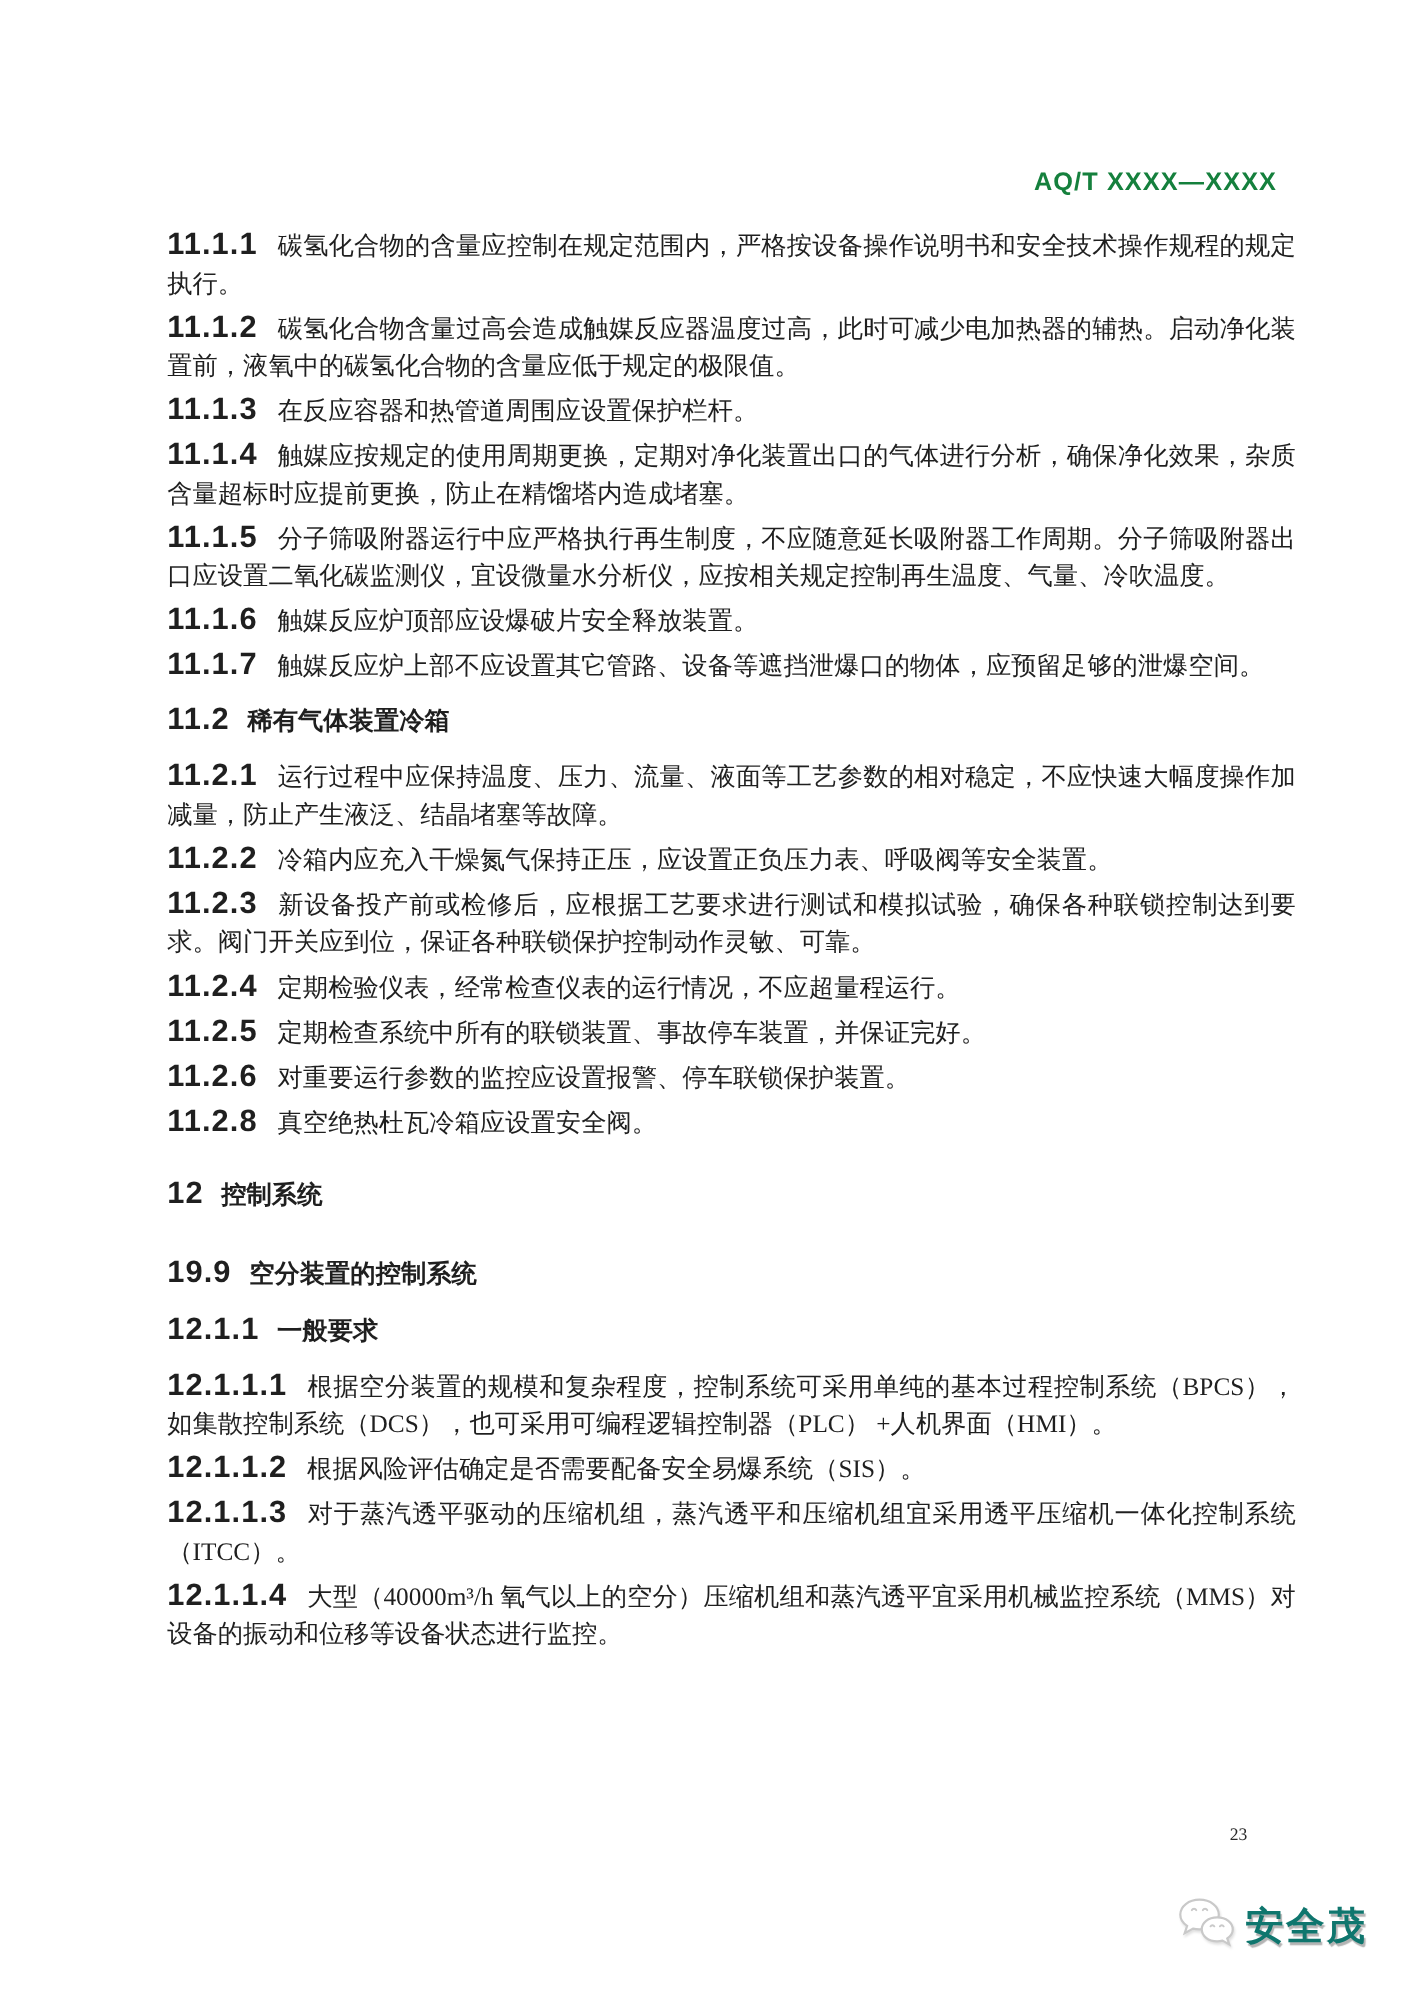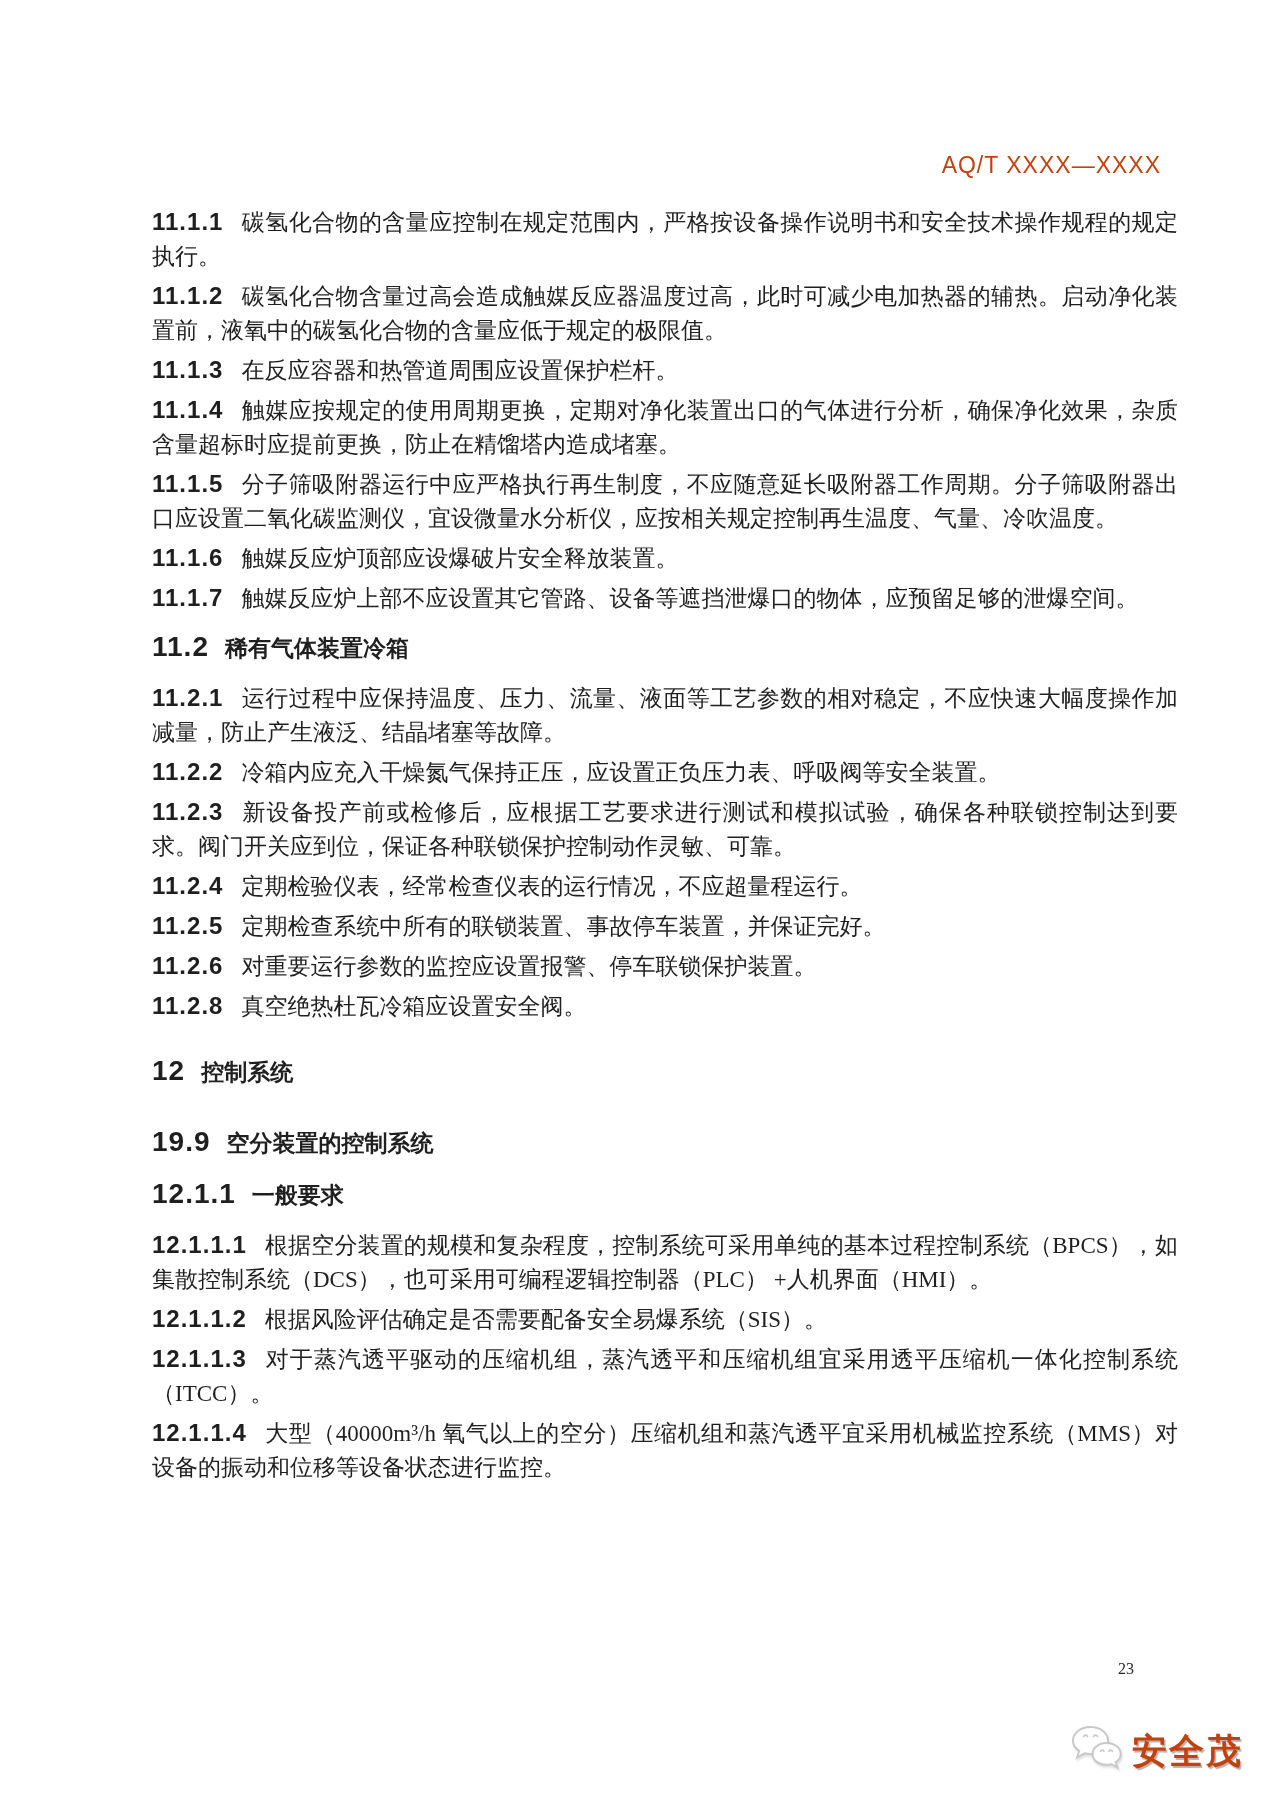--- a/index.html
+++ b/index.html
@@ -14,43 +14,43 @@
     background: #ffffff;
     overflow: hidden;
     font-family: "Liberation Serif", "DejaVu Serif", serif;
     color: #1f1f1f;
   }
   .doc-header {
     position: absolute;
     top: 152px;
     right: 119px;
     font-family: "Liberation Sans", "DejaVu Sans", sans-serif;
-    font-weight: 400;
+    font-weight: 700;
     font-size: 23px;
     letter-spacing: 1px;
-    color: #c2410c;
+    color: #15803d;
     white-space: nowrap;
   }
   .content {
     position: absolute;
     left: 152px;
     top: 205px;
     width: 1026px;
   }
   .block {
     font-size: 23px;
     line-height: 34px;
     margin: 5px 0 0 0;
     text-align: justify;
   }
   .block:first-child { margin-top: 0; }
   .num {
     font-family: "Liberation Sans", "DejaVu Sans", sans-serif;
     font-weight: 700;
-    font-size: 24px;
+    font-size: 28px;
     letter-spacing: 1px;
     margin-right: 18px;
     white-space: nowrap;
   }
   .h-section, .h-subsection, .h-chapter {
     font-family: "Liberation Sans", "DejaVu Sans", sans-serif;
     font-weight: 700;
     font-size: 23px;
     text-align: left;
   }
@@ -80,21 +80,21 @@
     gap: 8px;
   }
   .watermark svg {
     filter: drop-shadow(1px 2px 1px rgba(0,0,0,0.12));
   }
   .watermark-text {
     font-family: Liberation Sans, sans-serif;
     font-weight: 700;
     font-size: 35px;
     letter-spacing: 2px;
-    color: #c2410c;
+    color: #0f766e;
     text-shadow: 1.5px 2px 1px #b3b3b3;
     white-space: nowrap;
     text-align: center;
   }
 </style>
 </head>
 <body>
 
 <div class="page">
 

